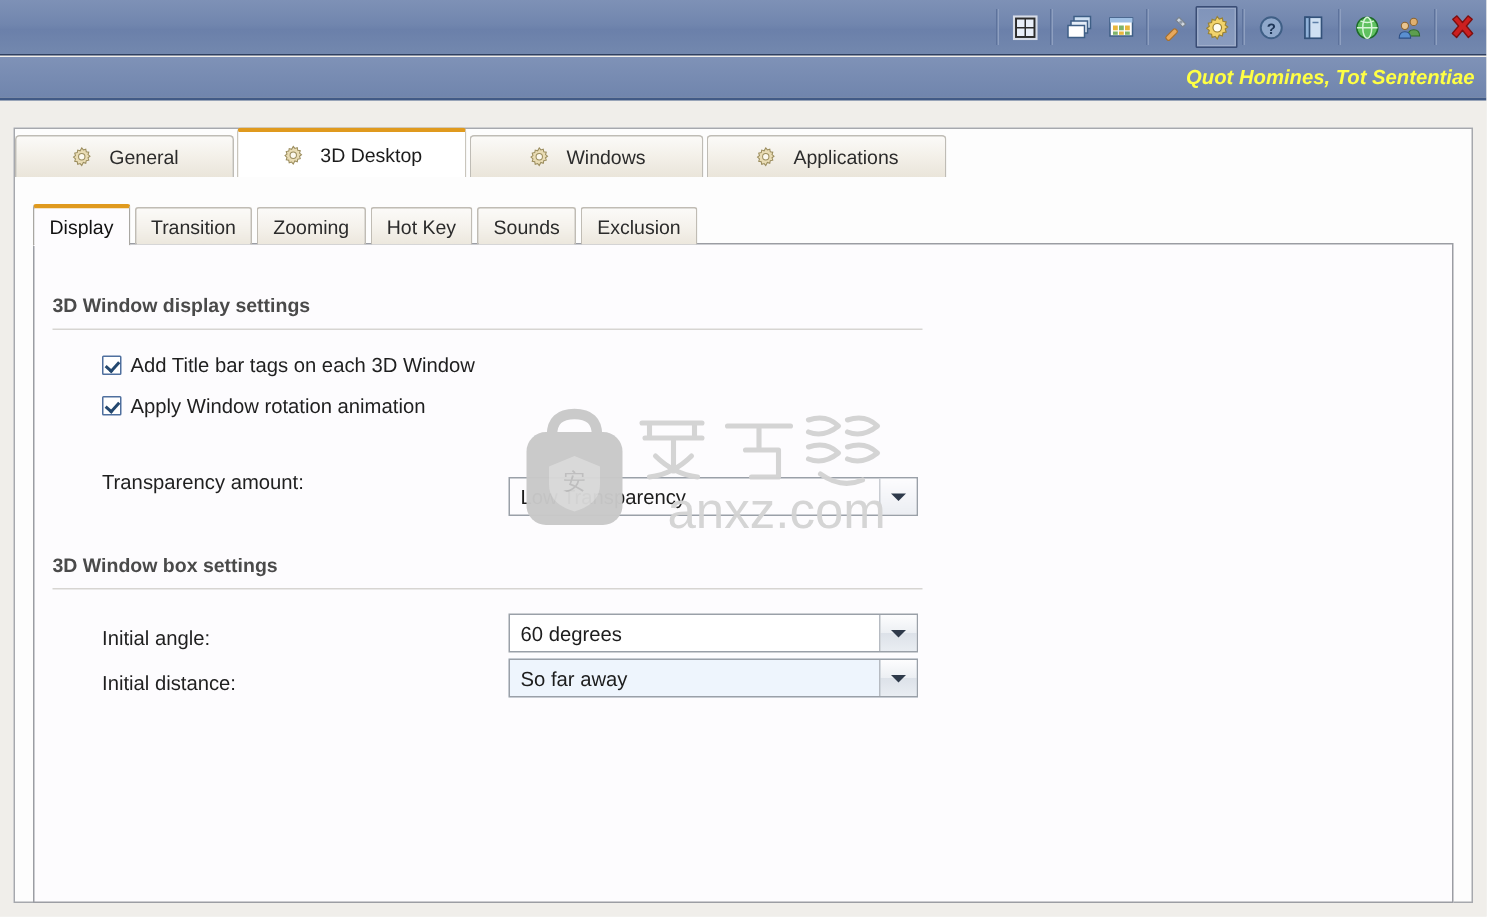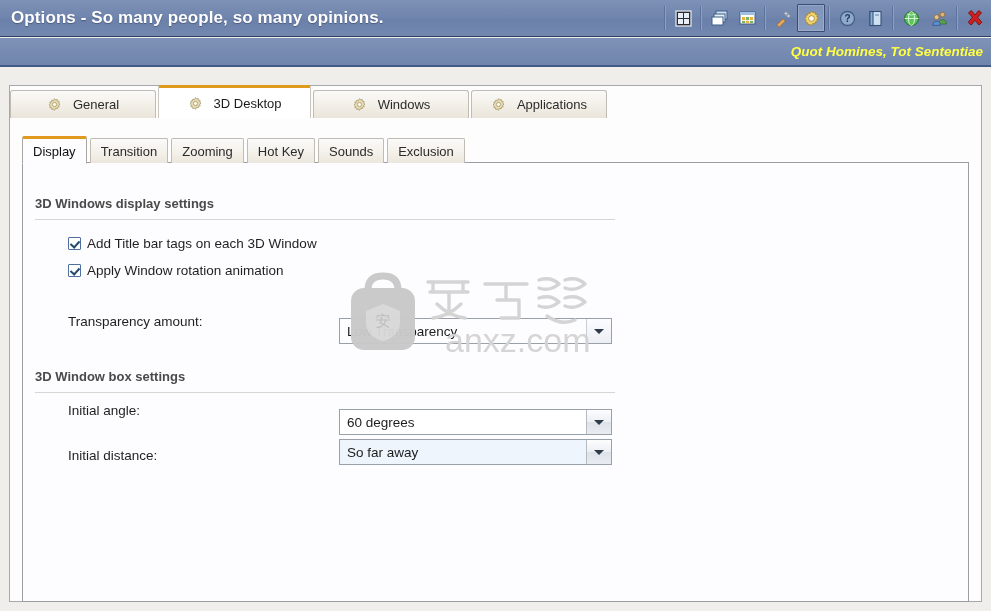--- a/index.html
+++ b/index.html
@@ -153,21 +153,21 @@
     border: 1px solid #c9c5bc;
     border-top: 3px solid #e09a1e;
     border-bottom: none;
     color: #1b1b1b;
     z-index: 3;
   }
   .ptab-label { white-space: nowrap; }
   #ptab-general { width: 146px; padding: 0; }
   #ptab-3ddesktop { width: 153px; padding: 0; }
   #ptab-windows { width: 156px; padding: 0; align-items: center; }
-  #ptab-applications { width: 136px; padding: 0; }
+  #ptab-applications { width: 160px; padding: 0; }
 
   
   .gear-ico { flex: none; display:block; }
 
   
   #inner-panel {
     position: absolute;
     left: 22px; top: 162px;
     width: 947px;
     height: 440px;
@@ -323,21 +323,20 @@
     z-index: 3;
     opacity: .97;
   }
 </style>
 </head>
 <body>
 
 <div id="window-frame">
 
   <div id="titlebar">
-    <div id="titlebar-title">Options - So many people, so many opinions.</div>
 
     <div id="titlebar-tools">
 
       <div class="tool-sep"></div>
 
       <div class="tool-btn">
         <svg class="gear-ico" width="19" height="19" viewBox="0 0 19 19">
           <rect x="2" y="2" width="15" height="15" fill="#2b2b2b" stroke="#d8dde8" stroke-width="1.4"></rect>
           <rect x="4" y="4" width="5" height="5" fill="#e8eef8"></rect>
           <rect x="10" y="4" width="5" height="5" fill="#e8eef8"></rect>
@@ -473,21 +472,21 @@
         <path d="M12 2.6l1.7 2.1 2.6-.8.5 2.7 2.7.5-.8 2.6 2.1 1.7-2.1 1.7.8 2.6-2.7.5-.5 2.7-2.6-.8L12 21.4l-1.7-2.1-2.6.8-.5-2.7-2.7-.5.8-2.6L3.2 12.4l2.1-1.7-.8-2.6 2.7-.5.5-2.7 2.6.8z" fill="#e9dcb4" stroke="#9b8d5e" stroke-width="1.1"></path>
         <circle cx="12" cy="12" r="3.4" fill="#fbf8ee" stroke="#9b8d5e" stroke-width="1.1"></circle>
       </svg>
       <span class="ptab-label">Applications</span>
     </div>
   </div>
 
   <div id="inner-panel">
     <div id="panel-body">
 
-      <div class="section-head" style="left:12px; top:33px;">3D Windows display settings</div>
+      <div class="section-head" style="left:12px; top:33px;">3D Window display settings</div>
       <div class="section-rule" style="left:12px; top:56px; width:580px;"></div>
 
       <div class="cb-row" style="left:45px; top:73px;">
         <span class="cbox"></span>
         <span>Add Title bar tags on each 3D Window</span>
       </div>
 
       <div class="cb-row" style="left:45px; top:100px;">
         <span class="cbox"></span>
         <span>Apply Window rotation animation</span>
@@ -499,21 +498,21 @@
       <div class="combo transparent-combo" style="left:316px; top:155px; width:273px;">
         <div class="combo-value">Low Transparency</div>
         <div class="combo-btn">
           <span class="chev"></span>
         </div>
       </div>
 
       <div class="section-head" style="left:12px; top:206px;">3D Window box settings</div>
       <div class="section-rule" style="left:12px; top:229px; width:580px;"></div>
 
-      <div class="field-label" style="left:45px; top:240px;">Initial angle:</div>
+      <div class="field-label" style="left:45px; top:255px;">Initial angle:</div>
       <div class="combo" style="left:316px; top:246px; width:273px;">
         <div class="combo-value">60 degrees</div>
         <div class="combo-btn">
           <span class="chev"></span>
         </div>
       </div>
 
       <div class="field-label" style="left:45px; top:285px;">Initial distance:</div>
       <div class="combo tinted" style="left:316px; top:276px; width:273px;">
         <div class="combo-value">So far away</div>

